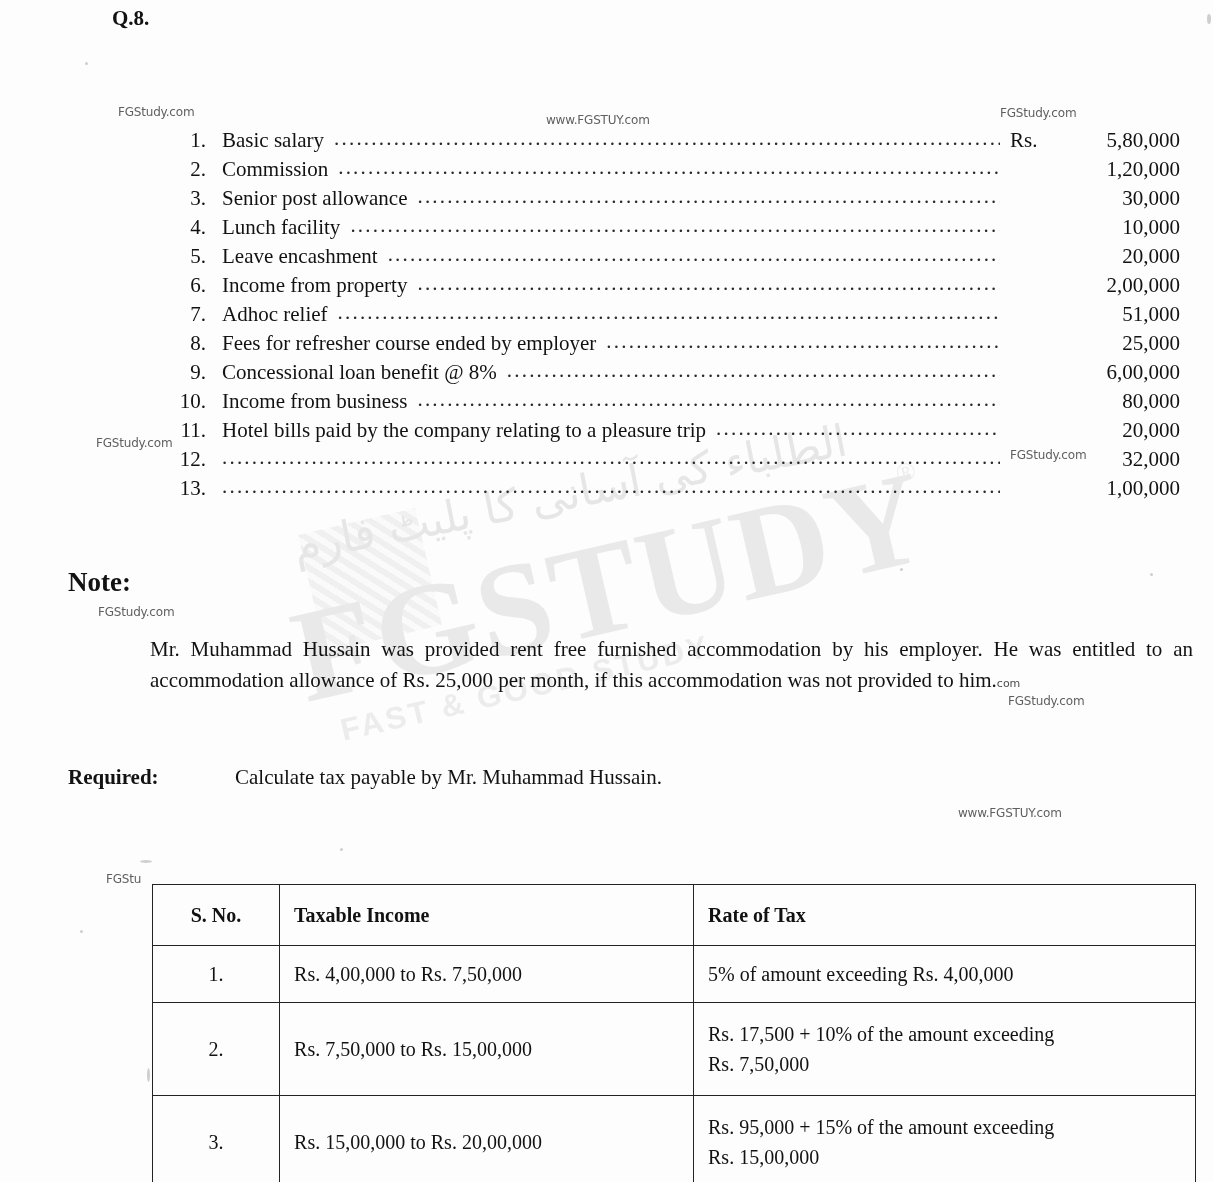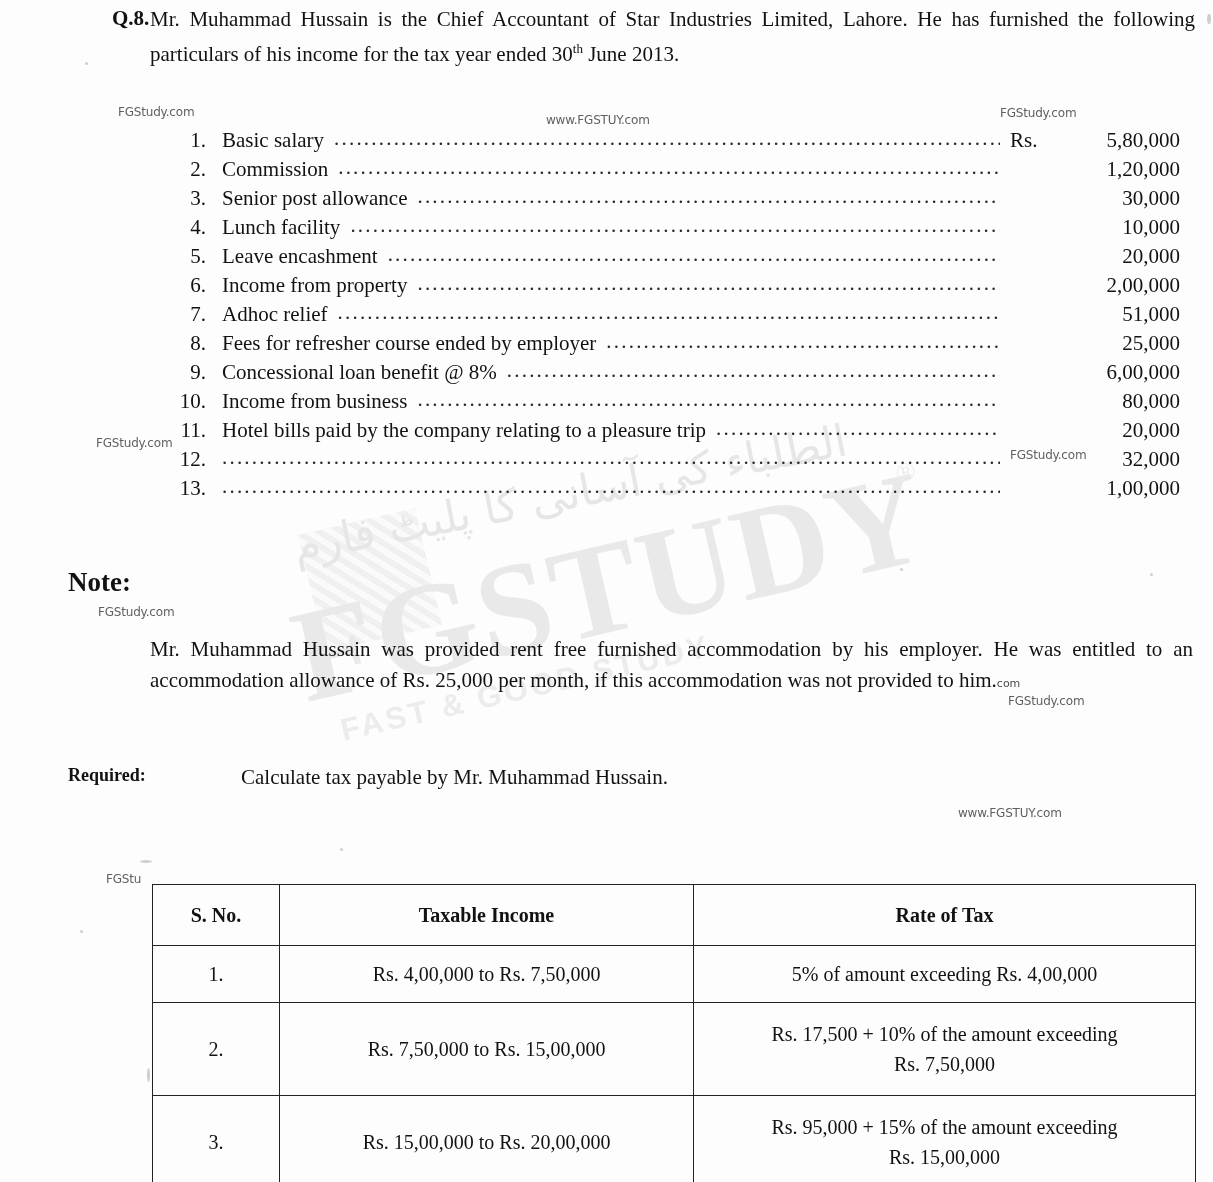--- a/index.html
+++ b/index.html
@@ -188,46 +188,45 @@
     font-size: 11px;
     color: #4a4a4a;
   }
 
   
   .req-label {
     position: absolute;
     left: 68px;
     top: 765px;
     font-weight: bold;
-    font-size: 18px;
+    font-size: 21px;
   }
   .req-body {
     position: absolute;
     left: 235px;
     top: 765px;
     font-size: 21px;
-    margin-left: 6px;
   }
 
   
   .tax-table {
     position: absolute;
     left: 152px;
     top: 884px;
     width: 1044px;
     border-collapse: collapse;
     font-size: 20px;
     background: transparent;
   }
   .tax-table td, .tax-table th {
     border: 1.6px solid #232323;
     padding: 7px 14px;
     vertical-align: middle;
     font-weight: normal;
-    text-align: center;
+    text-align: left;
   }
   .tax-table thead th {
     font-weight: bold;
     height: 46px;
   }
   .tax-table .c-sno { width: 106px; text-align: center; }
   .tax-table .c-income { width: 420px; }
   .tax-table .c-rate { width: 518px; }
   .tax-table tbody td { height: 42px; }
   .tax-table tbody tr.tall td { height: 78px; }
@@ -242,21 +241,20 @@
 
   <div class="wm-urdu">الطلباء کی آسانی کا پلیٹ فارم</div>
 
   <div class="wm-big">
     <div class="wm-main">FGSTUDY</div>
     <div class="wm-tag">FAST &amp; GOOD STUDY</div>
     <div class="wm-reg">®</div>
   </div>
 
   <div class="qtag">Q.8.</div>
-  <div class="qbody"><span>Mr. Muhammad Hussain is the Chief Accountant of Star Industries Limited, Lahore. He has furnished the following particulars of his income for the tax year ended 30</span><sup>th</sup><span> June 2013.</span></div>
 
   <div class="list" id="particulars-list">
       <div class="row">
         <span class="num">1.</span>
         <span class="desc">Basic salary</span>
         <span class="lead">............................................................................................................................................</span>
         <span class="cur">Rs.</span>
         <span class="amt">5,80,000</span>
       </div>
       <div class="row">

